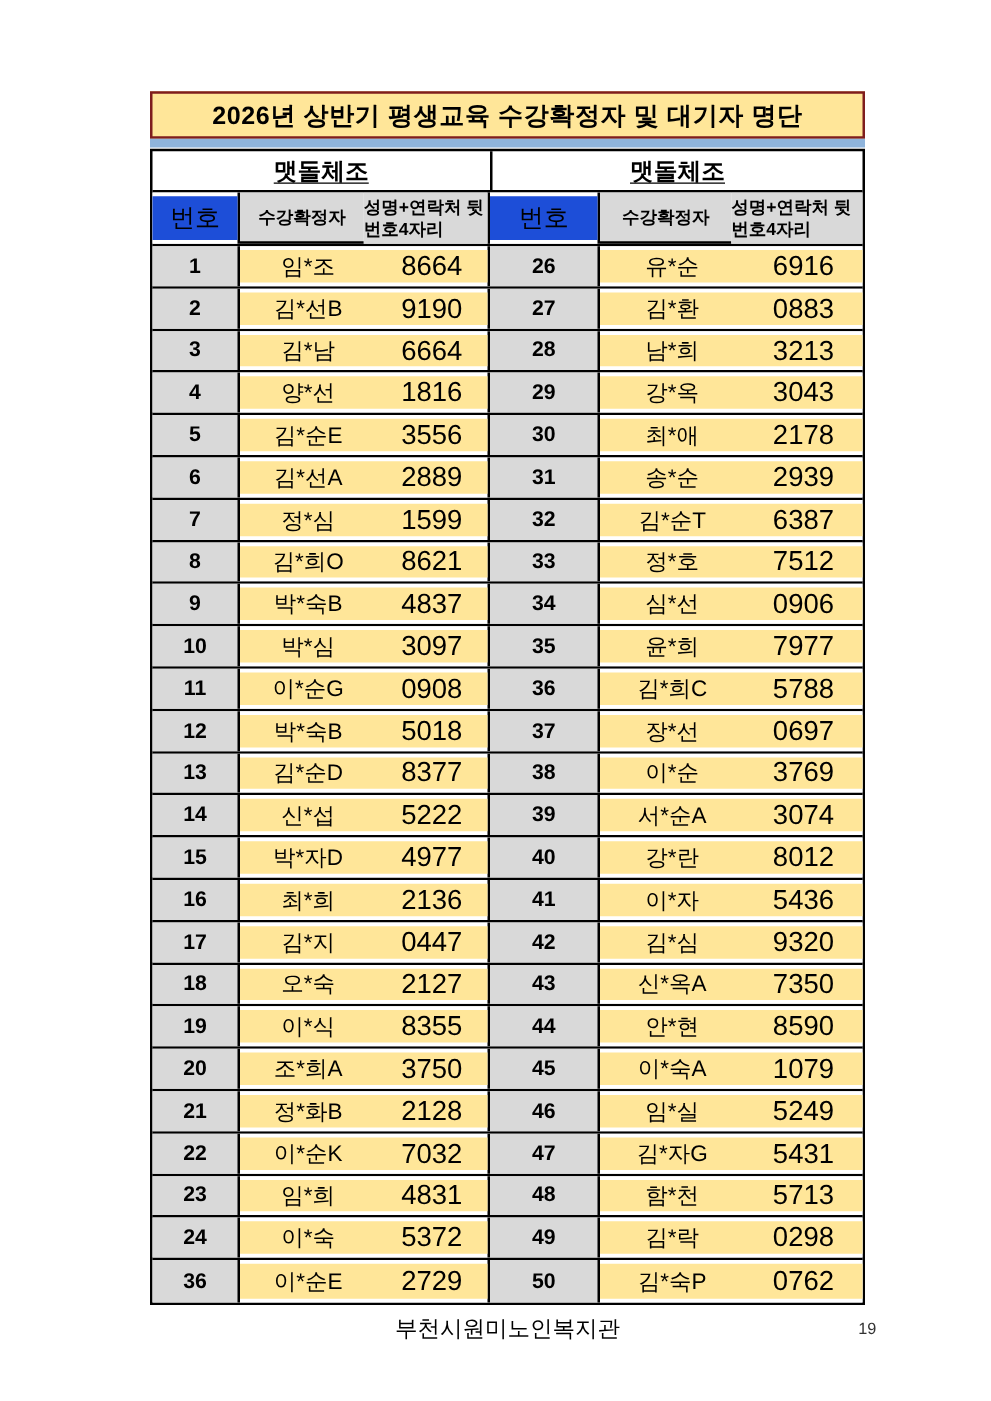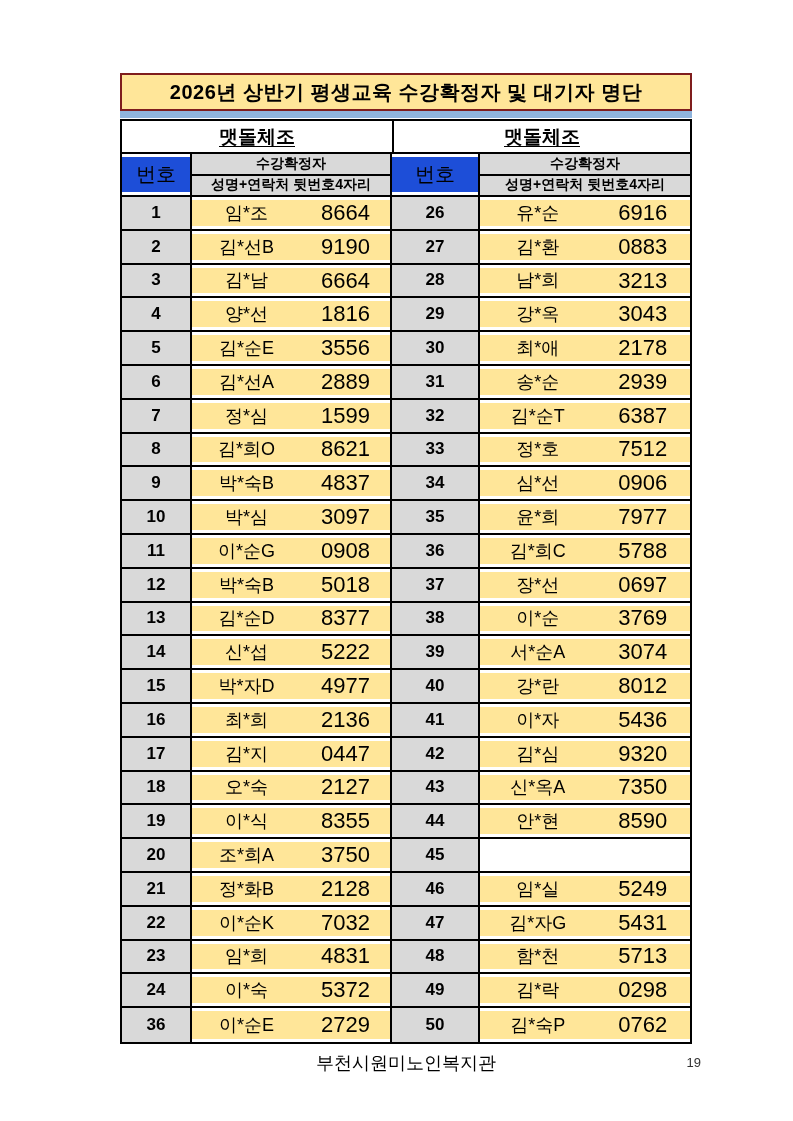--- a/index.html
+++ b/index.html
@@ -34,21 +34,21 @@
   .w-namel { width:200px; border-right:2px solid #000; }
   .w-nor   { width:88px;  border-right:2px solid #000; }
   .w-namer { flex:1; }
 
   .no-header { background:#fff; padding:3px 0; }
   .no-header .yellow-block {
     background:#1d4ed8; height:100%;
     display:flex; align-items:center; justify-content:center;
     font-size:20px;
   }
-  .sub-stack { display:flex; flex-direction:column; }
+  .sub-stack { display:flex; }
   .sub-stack .sub {
     flex:1; background:#D9D9D9;
     display:flex; align-items:center; justify-content:center;
     font-weight:bold; font-size:14px;
   }
   .sub-stack .sub:first-child { border-bottom:2px solid #000; }
 
   .data-row { display:flex; height:33.8px; border-bottom:2px solid #000; }
   .data-row:last-child { border-bottom:none; }
   .no-cell {
@@ -416,20 +416,26 @@
           </div>
           <div class="data-row">
             <div class="no-cell w-nol">20</div>
             <div class="name-cell w-namel">
               <div class="yellow-inner">
                 <span class="nm">조*희A</span>
                 <span class="dg">3750</span>
               </div>
             </div>
             <div class="no-cell w-nor">45</div>
+            <div class="name-cell w-namer">
+              <div class="yellow-inner">
+                <span class="nm">이*숙A</span>
+                <span class="dg">1079</span>
+              </div>
+            </div>
           </div>
           <div class="data-row">
             <div class="no-cell w-nol">21</div>
             <div class="name-cell w-namel">
               <div class="yellow-inner">
                 <span class="nm">정*화B</span>
                 <span class="dg">2128</span>
               </div>
             </div>
             <div class="no-cell w-nor">46</div>

